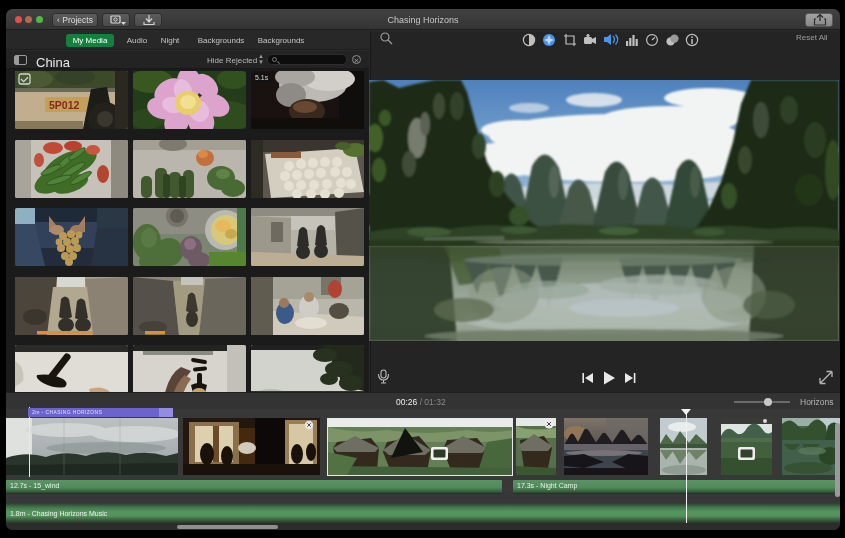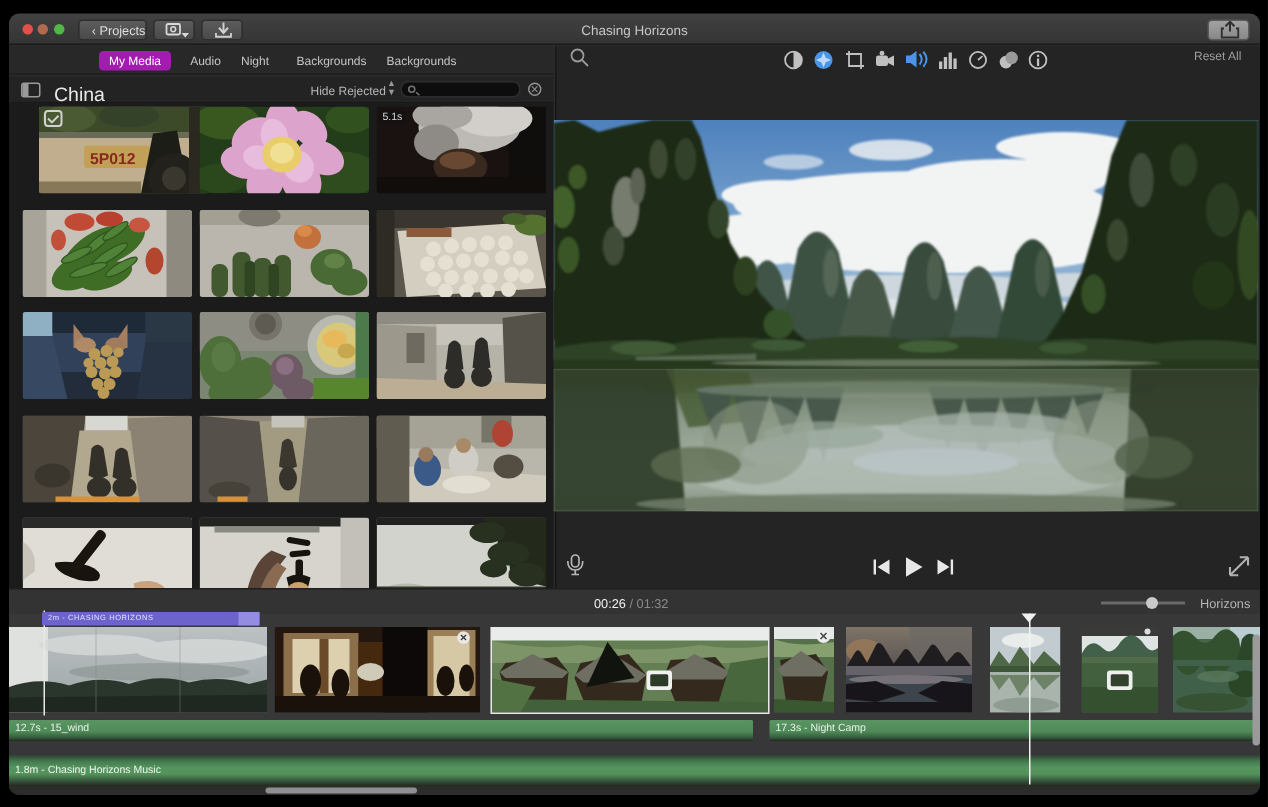--- a/index.html
+++ b/index.html
@@ -1,18 +1,18 @@
 <!DOCTYPE html>
 <html><head><meta charset="utf-8"><style>
 *{margin:0;padding:0;box-sizing:border-box}
 html,body{width:845px;height:538px;background:#000;font-family:"Liberation Sans",sans-serif;overflow:hidden}
 #win{position:absolute;left:6px;top:9px;width:834px;height:521px;background:#2a2a2a;border-radius:7px;overflow:hidden}
 #titlebar{position:absolute;left:0;top:0;width:100%;height:21px;background:linear-gradient(#424242,#343434);border-bottom:1px solid #1c1c1c}
 .tl{position:absolute;top:7px;width:7px;height:7px;border-radius:50%}
-.btn{position:absolute;top:3.5px;height:14px;background:linear-gradient(#5c5c5c,#4a4a4a);border-radius:3px;border:1px solid #2e2e2e;color:#dedede;font-size:9px;line-height:12px;text-align:right}
+.btn{position:absolute;top:3.5px;height:14px;background:linear-gradient(#5c5c5c,#4a4a4a);border-radius:3px;border:1px solid #2e2e2e;color:#dedede;font-size:9px;line-height:12px;text-align:center}
 #ttl{position:absolute;top:6px;left:0;width:100%;text-align:center;color:#c6c6c6;font-size:9px}
 
 #tabs{position:absolute;left:0;top:22px;width:363px;height:19px;background:#282828;border-bottom:1px solid #1e1e1e}
 .tab{position:absolute;top:3px;height:13px;line-height:13px;font-size:8px;color:#c4c4c4;text-align:center}
 #filter{position:absolute;left:0;top:42px;width:363px;height:18px;background:#232323;border-bottom:1px solid #181818}
 #media{position:absolute;left:0;top:60px;width:363px;height:323px;background:#1b1b1b;overflow:hidden}
 .th{position:absolute;width:113px;height:58px;border-radius:2px;overflow:hidden}
 
 #rp{position:absolute;left:364px;top:22px;width:470px;height:361px;background:#242424;border-left:1px solid #171717}
 
@@ -38,42 +38,42 @@
           <path d="M9 8 L9 10.5 L19 10.5 L19 8" stroke="#d0d0d0" stroke-width="1.2" fill="none"></path>
         </svg></div>
     <div id="ttl">Chasing Horizons</div>
     <div class="btn" style="left:799px;width:28px;background:linear-gradient(#a2a2a2,#888888);border-color:#5a5a5a"><svg width="28" height="12" viewBox="0 0 28 12">
           <path d="M14 1 L14 7 M11 3.5 L14 0.5 L17 3.5" stroke="#2e2e2e" stroke-width="1.3" fill="none"></path>
           <path d="M10 5 L8.5 5 L8.5 11 L19.5 11 L19.5 5 L18 5" stroke="#2e2e2e" stroke-width="1.2" fill="none"></path>
         </svg></div>
   </div>
 
   <div id="tabs">
-    <div class="tab" style="left:60px;width:48px;background:#a21caf;border-radius:3px;color:#fff">My Media</div>
+    <div class="tab" style="left:60px;width:48px;background:#15803d;border-radius:3px;color:#fff">My Media</div>
     <div class="tab" style="left:116px;width:30px">Audio</div>
     <div class="tab" style="left:150px;width:28px">Night</div>
     <div class="tab" style="left:185px;width:60px">Backgrounds</div>
     <div class="tab" style="left:247px;width:56px">Backgrounds</div>
   </div>
 
   <div id="filter">
     <div style="position:absolute;left:8px;top:3.5px;width:13px;height:10px;border:1px solid #9a9a9a;border-radius:2px"></div>
     <div style="position:absolute;left:9px;top:4.5px;width:4px;height:8px;background:#9a9a9a"></div>
     <div style="position:absolute;left:30px;top:4px;color:#e8e8e8;font-size:13px">China</div>
     <div style="position:absolute;left:201px;top:4.5px;color:#b8b8b8;font-size:8px">Hide Rejected</div>
     <div style="position:absolute;left:252px;top:2px;color:#999;font-size:6px;line-height:6px">▲<br>▼</div>
     <div style="position:absolute;left:261px;top:3px;width:80px;height:11px;background:#0d0d0d;border-radius:5px;border:1px solid #2e2e2e"></div>
     <div style="position:absolute;left:266px;top:6px;width:5px;height:5px;border:1px solid #777;border-radius:50%"></div>
       <div style="position:absolute;left:271px;top:11px;width:3px;height:1px;background:#777;transform:rotate(45deg)"></div>
     <div style="position:absolute;left:346px;top:3.5px;width:9px;height:9px;border:1px solid #909090;border-radius:50%;color:#909090;font-size:7px;line-height:9px;text-align:center">✕</div>
   </div>
 
   <div id="media">
 
-    <div class="th" style="left:20px;top:2px">
+    <div class="th" style="left:9px;top:2px">
       <svg width="113" height="58" viewBox="0 0 113 58">
         <rect width="113" height="58" fill="#c0ae8e"></rect>
         <rect width="113" height="19" fill="#3d4a2a"></rect>
         <ellipse cx="20" cy="8" rx="18" ry="9" fill="#4a5a32"></ellipse>
         <ellipse cx="60" cy="6" rx="20" ry="8" fill="#35422a"></ellipse>
         <rect y="17" width="113" height="4" fill="#6a6a58"></rect>
         <rect x="30" y="26" width="44" height="15" rx="2" fill="#c3a058"></rect>
         <text x="34" y="38" font-size="10.5" font-weight="bold" fill="#86291c" font-family="Liberation Sans">5P012</text>
         <path d="M68 58 L76 18 L92 16 L100 58 Z" fill="#1d1d18"></path>
         <circle cx="90" cy="48" r="17" fill="#23211b"></circle>

